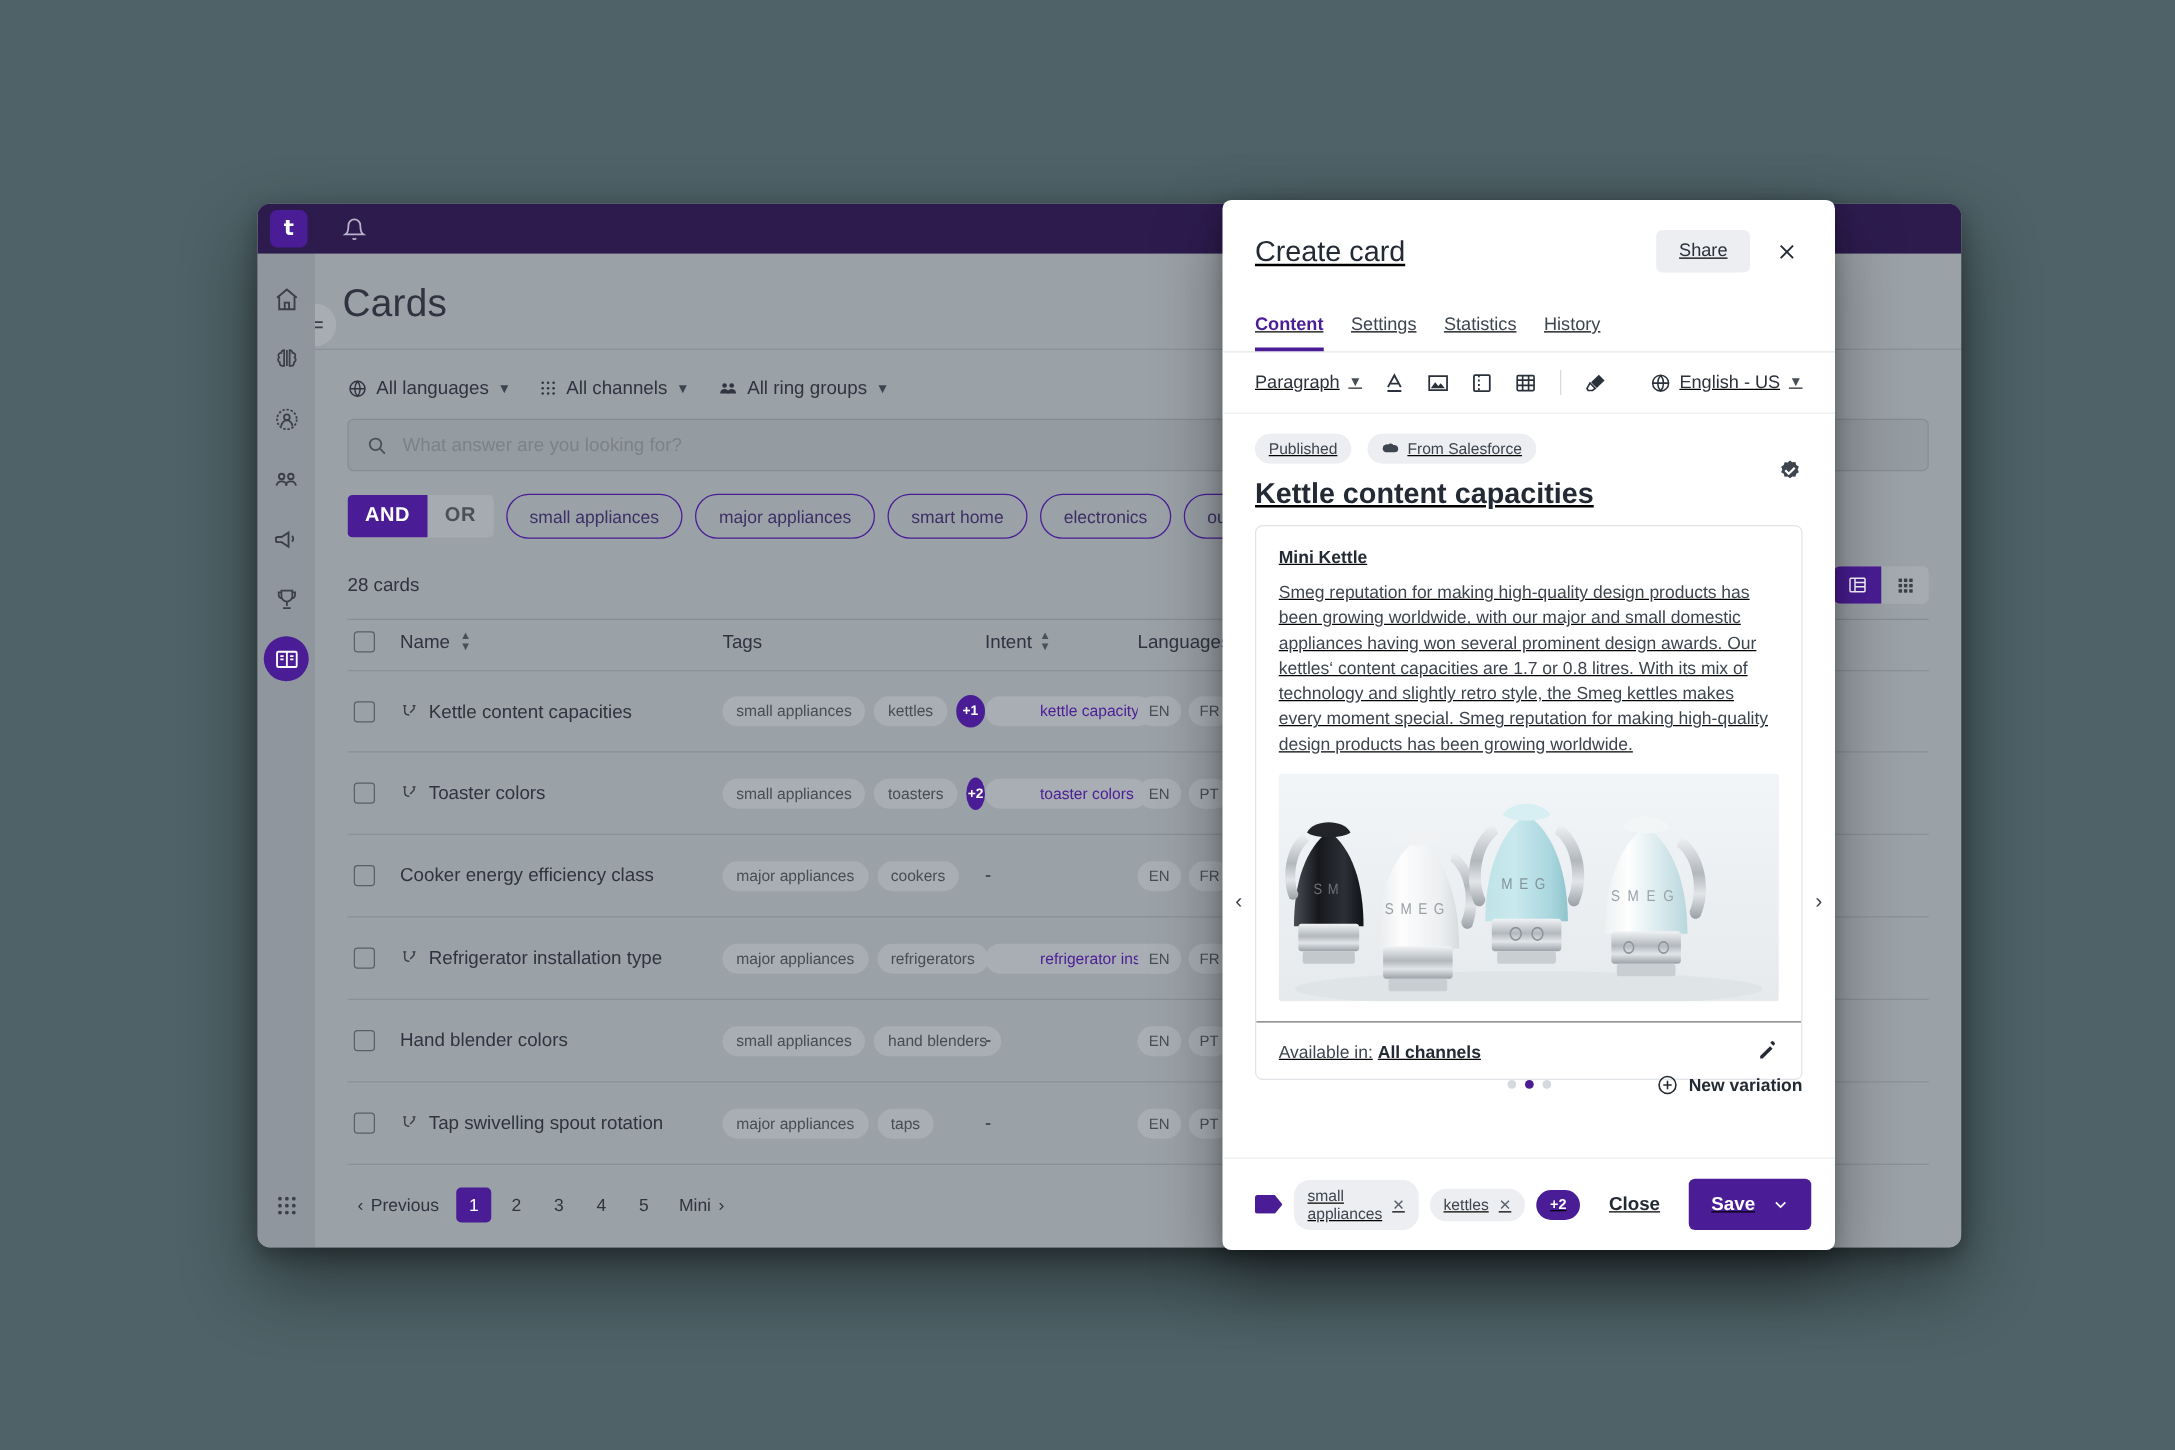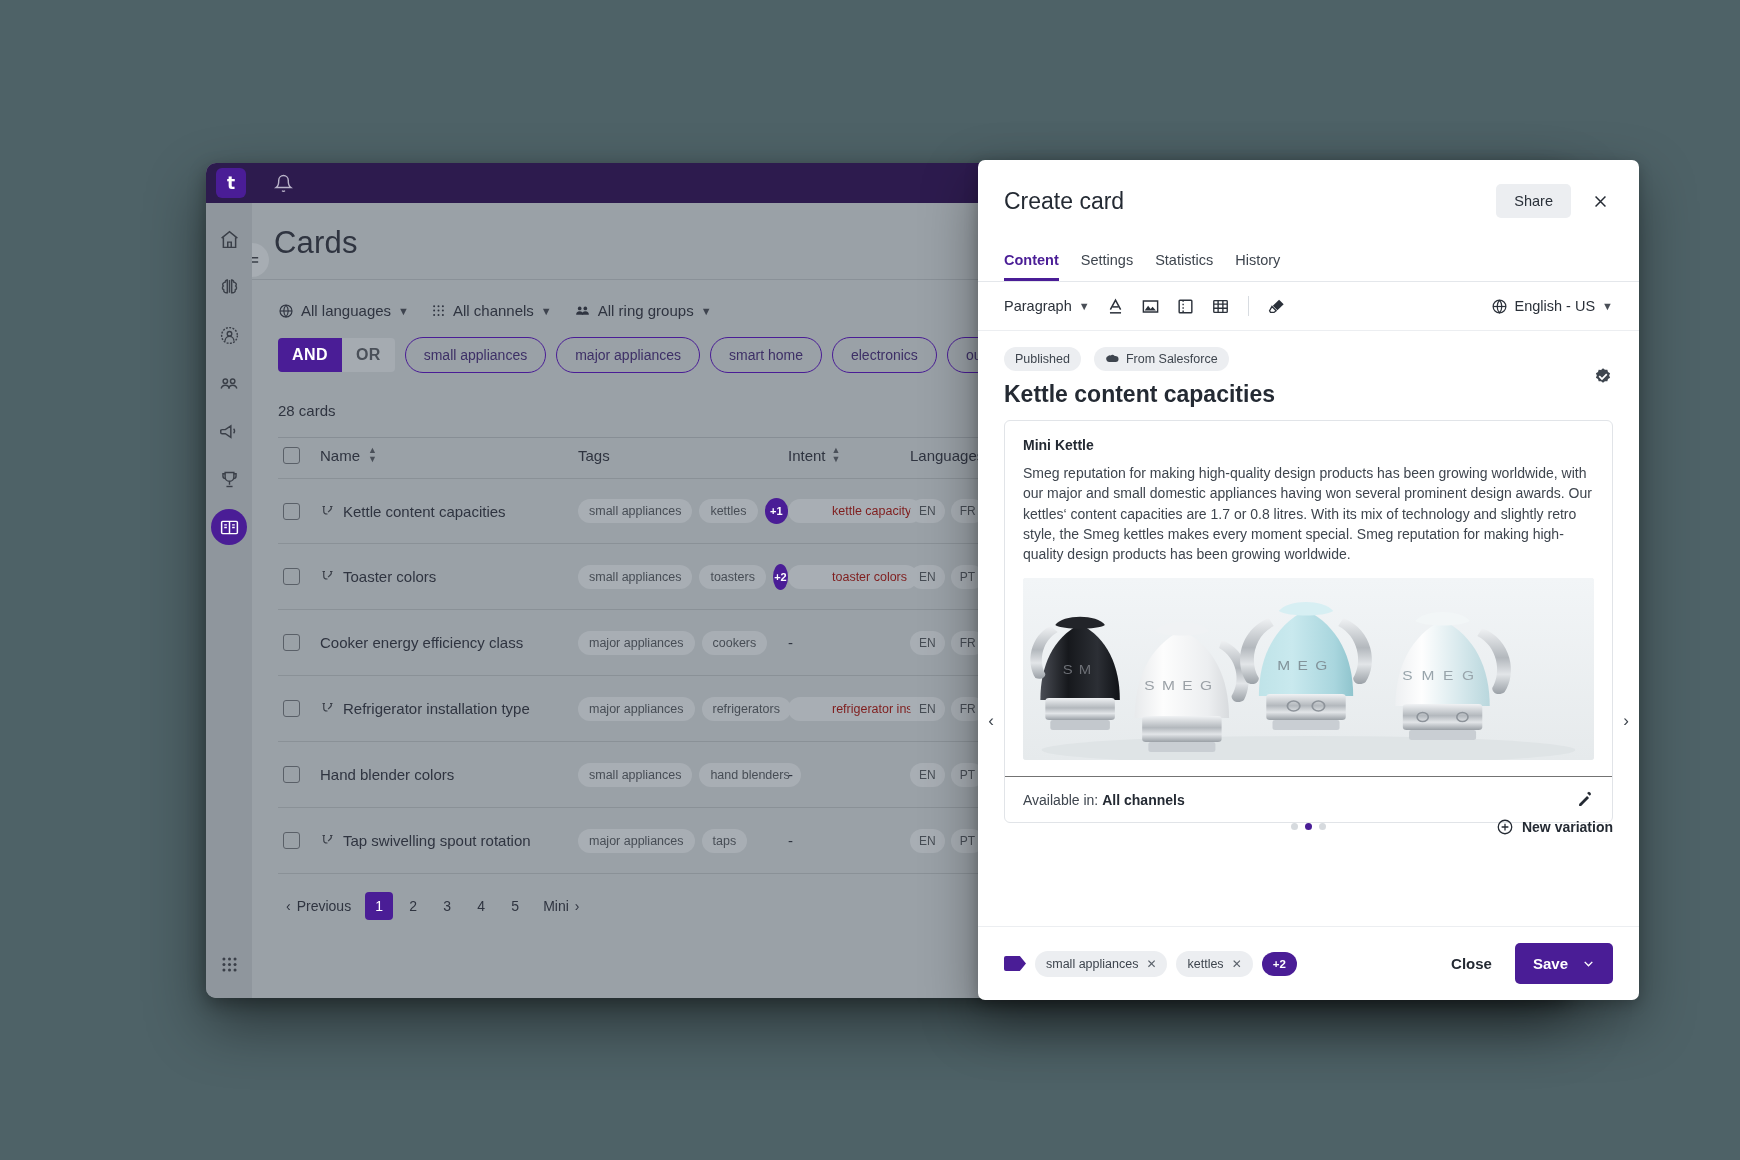--- a/index.html
+++ b/index.html
@@ -154,21 +154,21 @@
     display: flex; align-items: center; height: 66px;
     border-bottom: 1px solid #8a9197;
     font-size: 15px; color: #2f3440;
   }
   .row:first-of-type { border-top: 1px solid #8a9197; }
   .pill {
     background: #a8aeb4; color: #474d55;
     padding: 5px 11px; border-radius: 12px; font-size: 12.5px;
     white-space: nowrap;
   }
-  .pill.intent { color: #7f1d1d; padding-left: 44px; }
+  .pill.intent { color: #4c1d95; padding-left: 44px; }
   .pill.lang { padding: 5px 9px; font-size: 12px; }
   .pill.more {
     background: #4a1d96; color: #fff; border-radius: 50%;
     width: 26px; height: 26px; display: flex; align-items: center;
     justify-content: center; font-size: 11px; font-weight: bold; padding: 0;
   }
   .branch { color: #3a3f48; display: flex; align-items: center; }
 
   .pager {
     display: flex; align-items: center; gap: 6px;
@@ -178,26 +178,27 @@
     min-width: 28px; height: 28px; border-radius: 4px;
     display: flex; align-items: center; justify-content: center;
   }
   .pg.on { background: #4a1d96; color: #fff; }
   .pg-nav { display: flex; align-items: center; gap: 6px; padding: 0 8px; }
 
   
   .modal {
     position: absolute;
     left: 978px; top: 160px;
-    width: 661px; height: 840px;
+    width: 490px; height: 840px;
     background: #fff;
     border-radius: 7px;
     box-shadow: 0 22px 55px rgba(0,0,0,.38), 0 4px 14px rgba(0,0,0,.22);
     display: flex; flex-direction: column;
     overflow: hidden;
+    text-decoration: underline;
   }
   .m-head {
     display: flex; align-items: center;
     padding: 24px 26px 0 26px;
   }
   .m-title { font-size: 23px; color: #242a33; font-weight: 400; flex: 1; }
   .share-btn {
     background: #eceef1; color: #2b313a; border: 0;
     padding: 9px 18px; border-radius: 5px; font-size: 14.5px;
     font-family: "Liberation Sans", sans-serif; cursor: pointer;
@@ -435,20 +436,29 @@
           <circle cx="8" cy="9" r="2.6"></circle>
             <circle cx="16" cy="9" r="2.6"></circle>
           <path d="M3 18a5 5 0 0 1 10 0z"></path>
             <path d="M11 18a5 5 0 0 1 10 0z"></path>
         </svg>
         <span>All ring groups</span>
         <span class="caret">▼</span>
       </div>
     </div>
 
+    <div class="search-wrap">
+      <span>
+        <svg width="17" height="17" viewBox="0 0 24 24" fill="none" stroke="#4a5059" stroke-width="2">
+          <circle cx="10.5" cy="10.5" r="6.5"></circle>
+            <path d="M15.5 15.5 21 21"></path>
+        </svg>
+      </span>
+      <input class="search-input" placeholder="What answer are you looking for?" style="">
+    </div>
 
     <div class="chips-row">
       <div class="andor">
         <span class="on">AND</span>
         <span>OR</span>
       </div>
       <div class="tagchip">small appliances</div>
       <div class="tagchip">major appliances</div>
       <div class="tagchip">smart home</div>
       <div class="tagchip">electronics</div>

